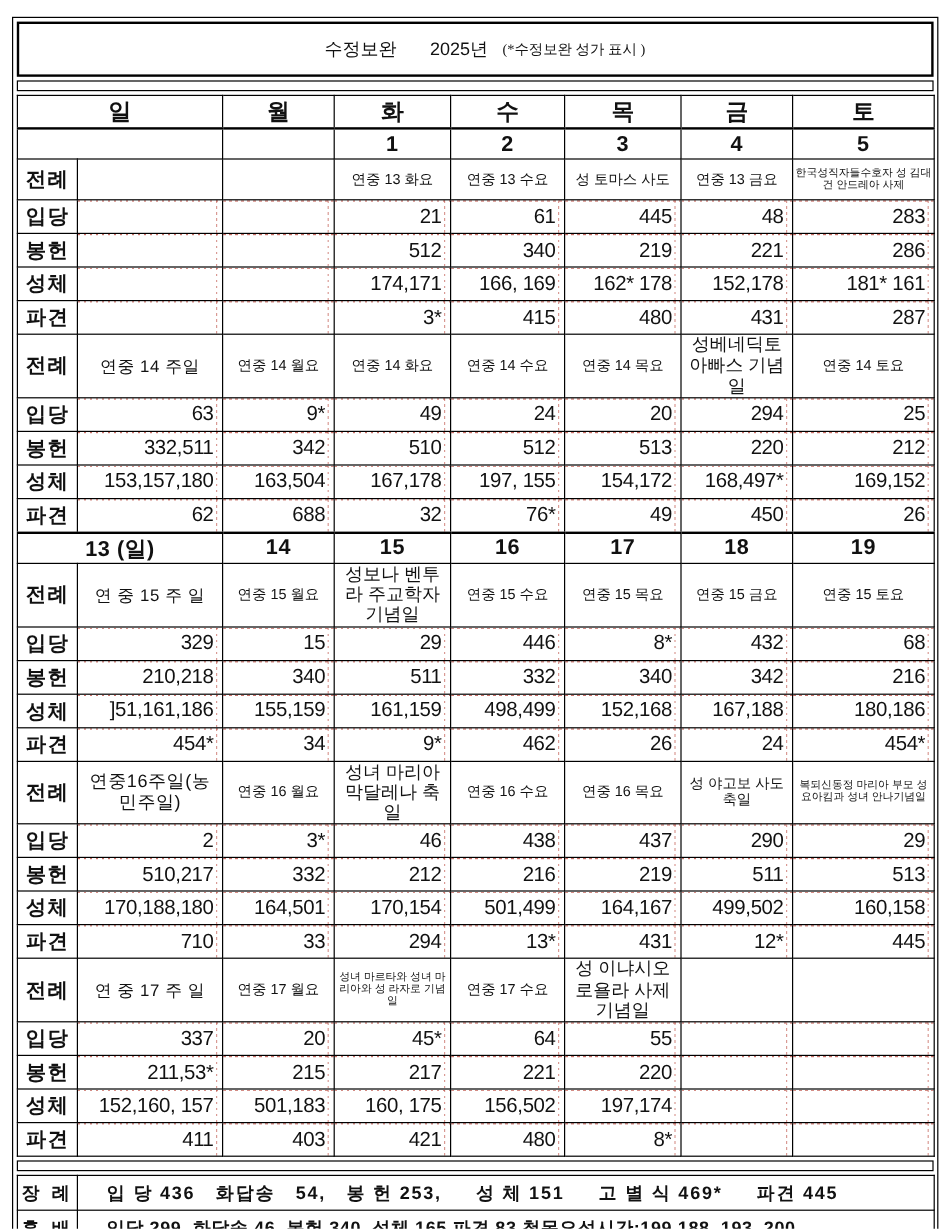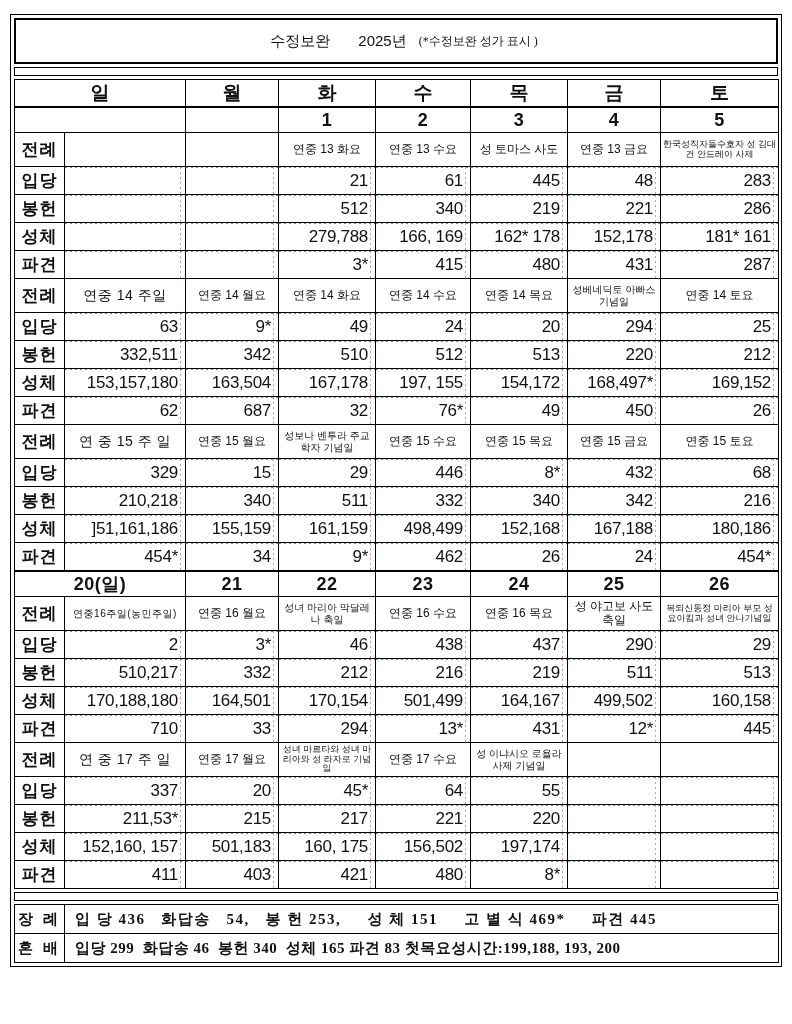--- a/index.html
+++ b/index.html
@@ -12,34 +12,34 @@
   .t-note{font-size:12px;font-family:Liberation Serif, serif;}
   .gapband{border:1px solid #000;height:7px;margin-top:3px;}
   table{border-collapse:collapse;table-layout:fixed;width:764px;margin-top:3px;}
   td{border:1px solid #000;overflow:hidden;padding:0 2px;vertical-align:middle;}
   .r-head td{border-bottom:2px solid #000;font-size:19px;font-weight:bold;text-align:center;height:23px;}
   .r-date td{border-top:2px solid #000;font-size:18px;font-weight:600;text-align:center;height:24px;letter-spacing:0.5px;}
   .rowlab{font-size:17px;font-weight:600;text-align:center;letter-spacing:1px;padding:0;}
   .r-jr td{height:33px;}
   .jr{font-size:12px;text-align:center;line-height:1.15;}
   .jr.sun{font-size:14px;letter-spacing:0.5px;text-align:center;}
-  .jr.sm{font-size:10px;}
+  .jr.sm{font-size:15px;}
   .jr.tiny{font-size:9px;line-height:1.1;}
   .r-num td{height:27px;}
   .num{font-size:17px;text-align:right;padding-right:7px;letter-spacing:-0.3px;
        background-image:
          repeating-linear-gradient(to right, rgba(192,86,76,.85) 0 2px, transparent 2px 5px),
          repeating-linear-gradient(to bottom, rgba(192,86,76,.6) 0 2px, transparent 2px 5px);
        background-size:100% 1px, 1px 100%;
        background-repeat:no-repeat,no-repeat;
        background-position:left top, right 4px top;}
   .diag{background:linear-gradient(to top right, transparent 49.2%, #333 49.2%, #333 50.8%, transparent 50.8%);}
   .footer-tbl td{height:28px;}
   .f-lab{font-size:15px;font-weight:600;text-align:center;letter-spacing:3px;}
-  .f-txt{font-size:15px;font-weight:600;padding-left:10px;white-space:pre;letter-spacing:1.5px;font-family:Liberation Serif, serif;}
+  .f-txt{font-size:15px;font-weight:600;padding-left:24px;white-space:pre;letter-spacing:1.5px;}
   .f-txt2{letter-spacing:0.5px;}
 </style>
 </head>
 <body>
 
 <div class="page">
   <div class="outer">
 
     <div class="title-box">
       <span class="t-small">수정보완</span>
@@ -106,21 +106,21 @@
             <td class="num">512</td>
             <td class="num">340</td>
             <td class="num">219</td>
             <td class="num">221</td>
             <td class="num">286</td>
           </tr>
           <tr class="r-num">
             <td class="rowlab">성체</td>
             <td class="num"></td>
             <td class="num"></td>
-            <td class="num">279,788</td>
+            <td class="num">174,171</td>
             <td class="num">166, 169</td>
             <td class="num">162* 178</td>
             <td class="num">152,178</td>
             <td class="num">181* 161</td>
           </tr>
           <tr class="r-num">
             <td class="rowlab">파견</td>
             <td class="num"></td>
             <td class="num"></td>
             <td class="num">3*</td>
@@ -165,26 +165,35 @@
             <td class="num">163,504</td>
             <td class="num">167,178</td>
             <td class="num">197, 155</td>
             <td class="num">154,172</td>
             <td class="num">168,497*</td>
             <td class="num">169,152</td>
           </tr>
           <tr class="r-num">
             <td class="rowlab">파견</td>
             <td class="num">62</td>
-            <td class="num">687</td>
+            <td class="num">688</td>
             <td class="num">32</td>
             <td class="num">76*</td>
             <td class="num">49</td>
             <td class="num">450</td>
             <td class="num">26</td>
+          </tr>
+          <tr class="r-date">
+            <td class="date" colspan="2">13 (일)</td>
+            <td class="date">14</td>
+            <td class="date">15</td>
+            <td class="date">16</td>
+            <td class="date">17</td>
+            <td class="date">18</td>
+            <td class="date">19</td>
           </tr>
           <tr class="r-jr">
             <td class="rowlab">전례</td>
             <td class="jr sun">연 중 15 주 일</td>
             <td class="jr">연중 15 월요</td>
             <td class="jr sm">성보나 벤투라 주교학자 기념일</td>
             <td class="jr">연중 15 수요</td>
             <td class="jr">연중 15 목요</td>
             <td class="jr">연중 15 금요</td>
             <td class="jr">연중 15 토요</td>
@@ -221,29 +230,20 @@
           </tr>
           <tr class="r-num">
             <td class="rowlab">파견</td>
             <td class="num">454*</td>
             <td class="num">34</td>
             <td class="num">9*</td>
             <td class="num">462</td>
             <td class="num">26</td>
             <td class="num">24</td>
             <td class="num">454*</td>
-          </tr>
-          <tr class="r-date">
-            <td class="date" colspan="2">20(일)</td>
-            <td class="date">21</td>
-            <td class="date">22</td>
-            <td class="date">23</td>
-            <td class="date">24</td>
-            <td class="date">25</td>
-            <td class="date">26</td>
           </tr>
           <tr class="r-jr">
             <td class="rowlab">전례</td>
             <td class="jr sun sm">연중16주일(농민주일)</td>
             <td class="jr">연중 16 월요</td>
             <td class="jr sm">성녀 마리아 막달레나 축일</td>
             <td class="jr">연중 16 수요</td>
             <td class="jr">연중 16 목요</td>
             <td class="jr">성 야고보 사도축일</td>
             <td class="jr tiny">복되신동정 마리아 부모 성 요아킴과 성녀 안나기념일</td>

